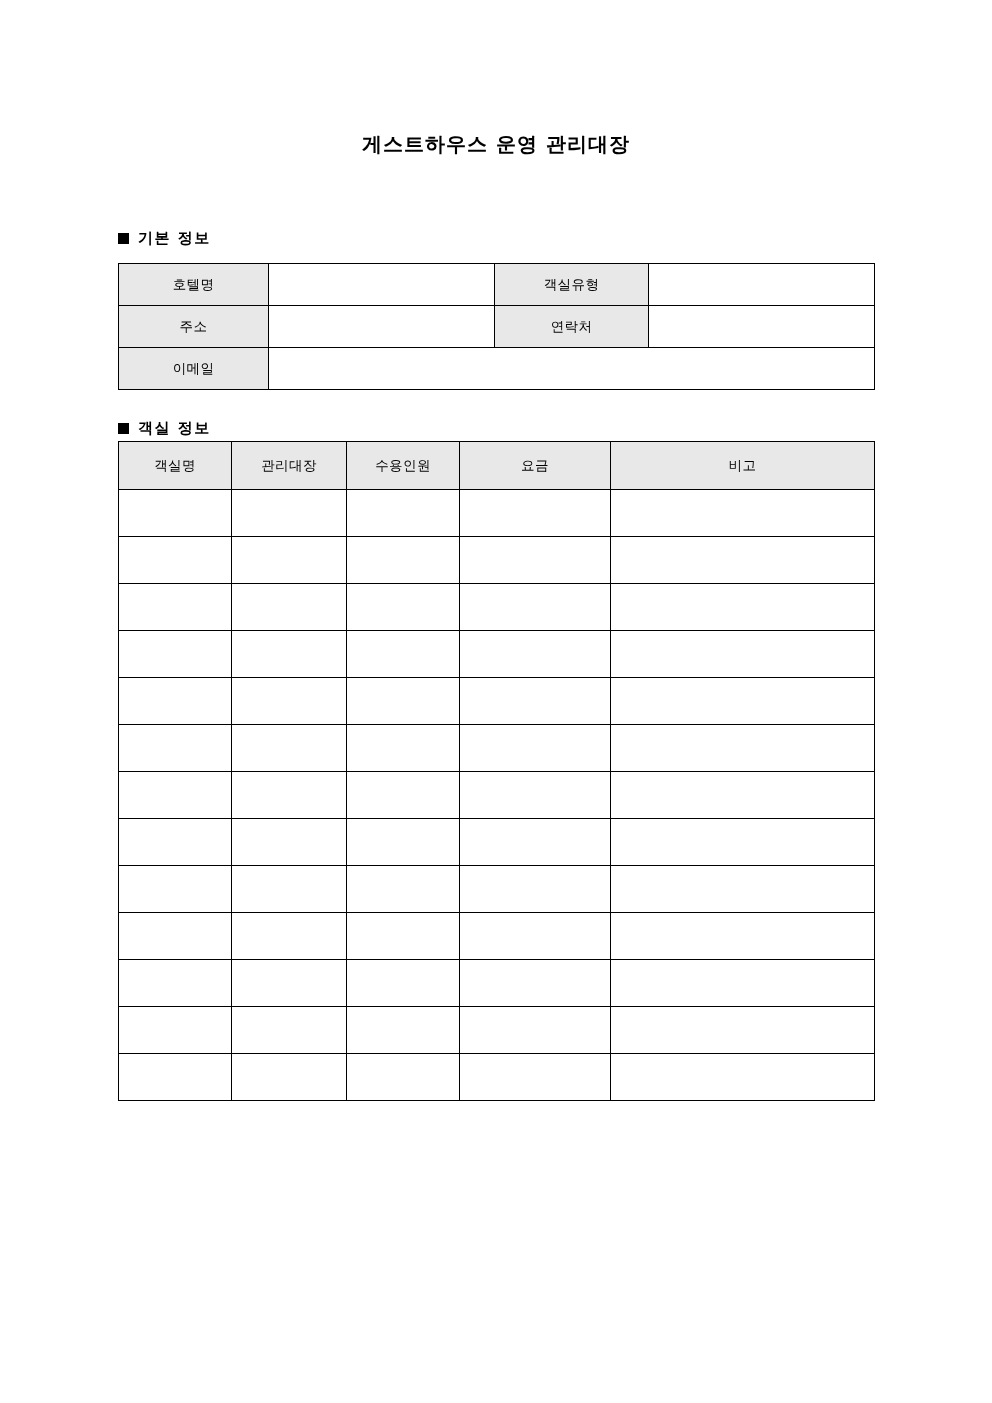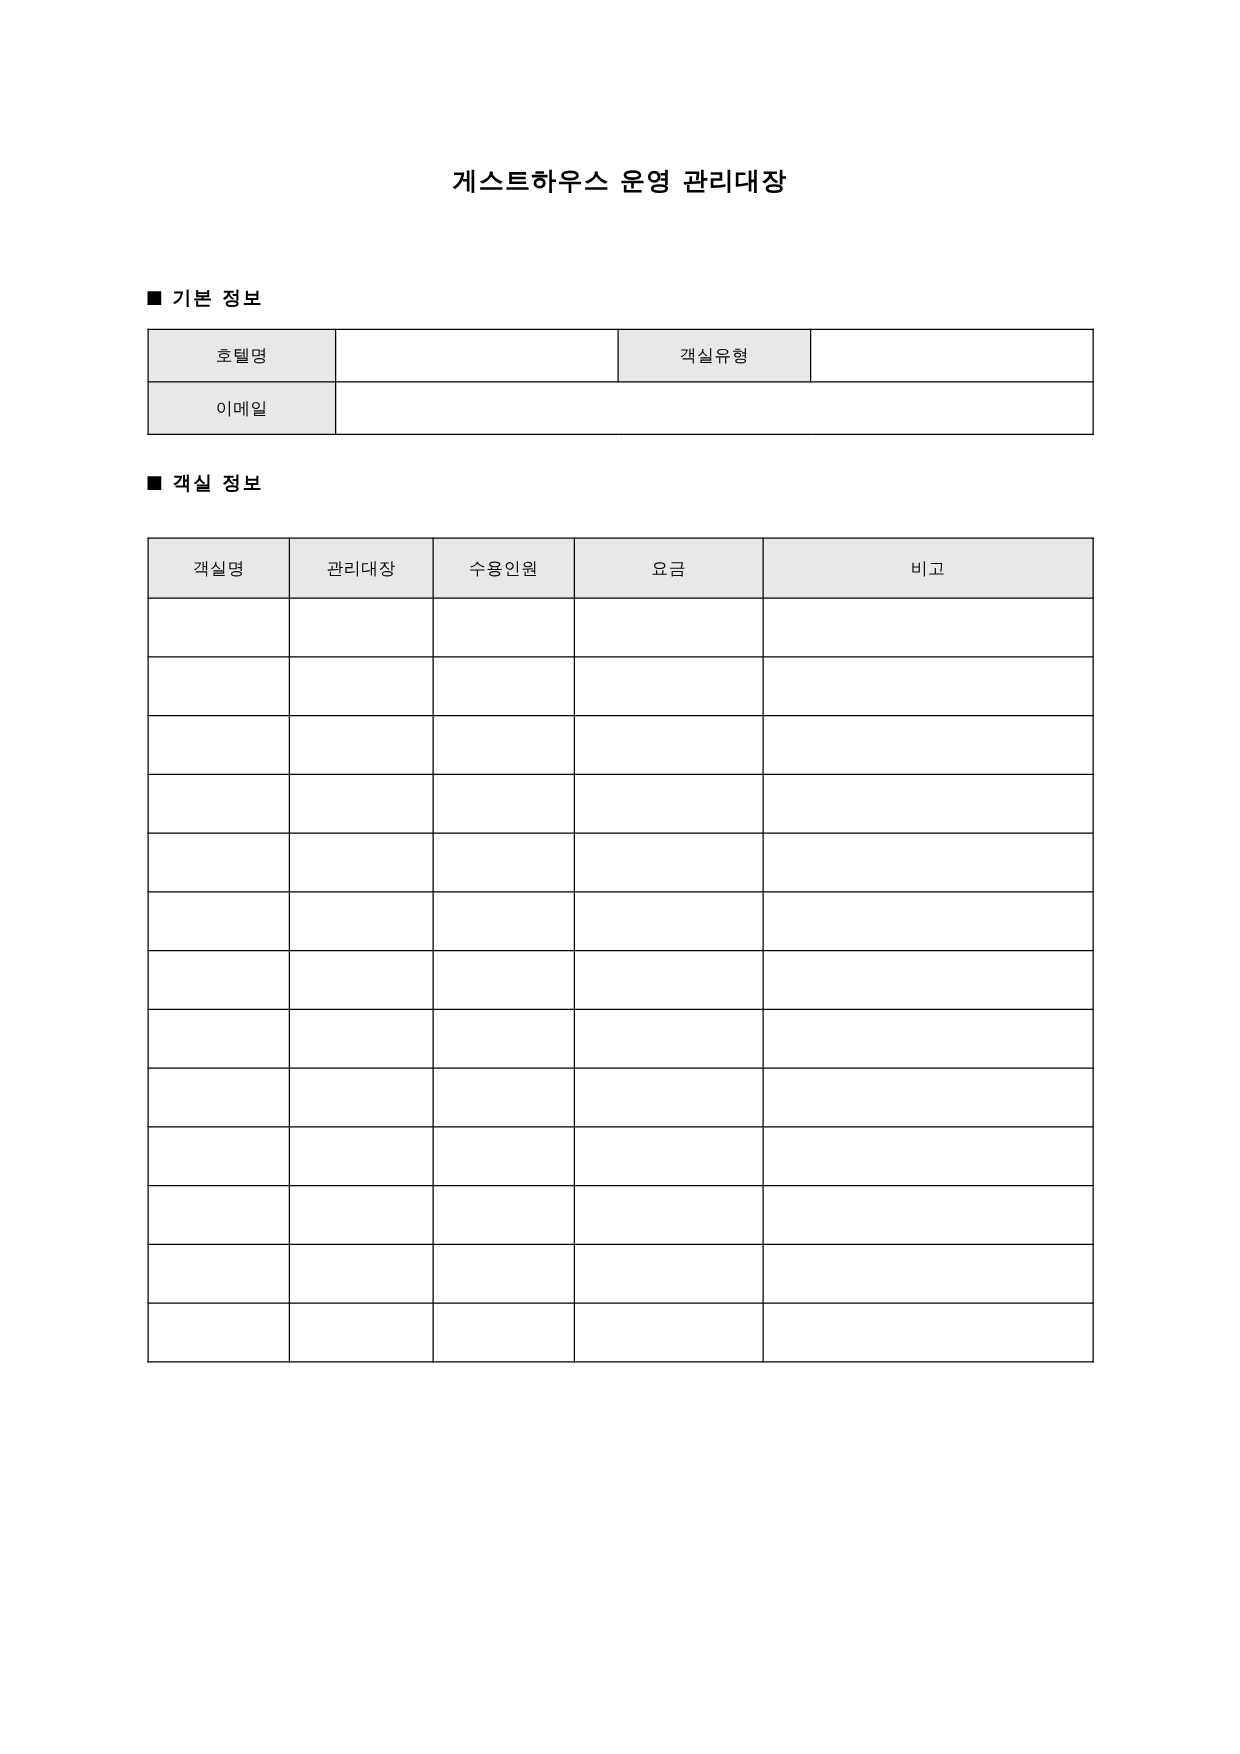--- a/index.html
+++ b/index.html
@@ -85,21 +85,21 @@
 
   
   #basic-info-table { margin-top: 17px; }
   #basic-info-table tr { height: 42px; }
   #basic-info-table col.c-label1 { width: 150px; }
   #basic-info-table col.c-value1 { width: 226px; }
   #basic-info-table col.c-label2 { width: 154px; }
   #basic-info-table col.c-value2 { width: 226px; }
 
   
-  #rooms-table { margin-top: 36px; }
+  #rooms-table { margin-top: 5px; }
   #rooms-table thead tr { height: 48px; }
   #rooms-table tbody tr { height: 47px; }
   #rooms-table col.c-name  { width: 113px; }
   #rooms-table col.c-type  { width: 115px; }
   #rooms-table col.c-cap   { width: 113px; }
   #rooms-table col.c-rate  { width: 151px; }
   #rooms-table col.c-note  { width: 264px; }
 </style>
 </head>
 <body>
@@ -121,20 +121,26 @@
         <col class="c-value2">
     </colgroup>
     <tbody>
       <tr>
         <td class="label-cell">호텔명</td>
         <td class="value-cell"></td>
         <td class="label-cell">객실유형</td>
         <td class="value-cell"></td>
       </tr>
       <tr>
+        <td class="label-cell">주소</td>
+        <td class="value-cell"></td>
+        <td class="label-cell">연락처</td>
+        <td class="value-cell"></td>
+      </tr>
+      <tr>
         <td class="label-cell">이메일</td>
         <td class="value-cell" colspan="3"></td>
       </tr>
     </tbody>
   </table>
 
   <div class="section-heading" id="section-rooms-heading">
     <span class="bullet"></span>
     <span>객실 정보</span>
   </div>

